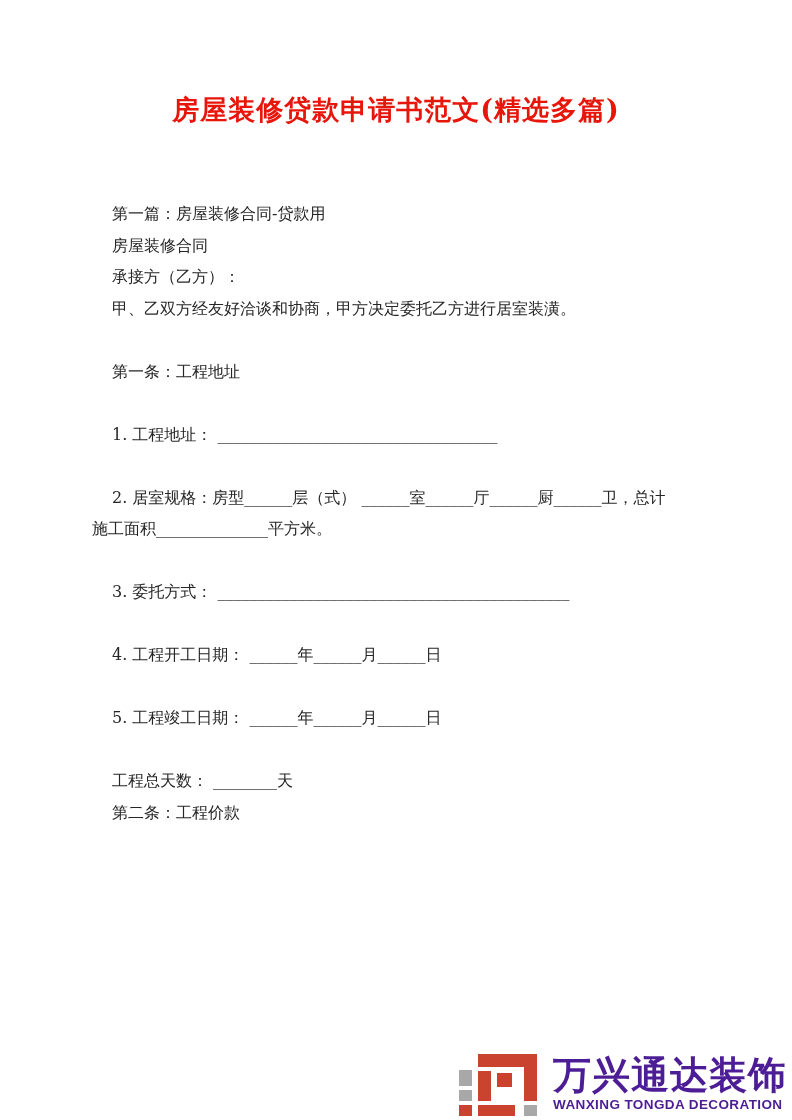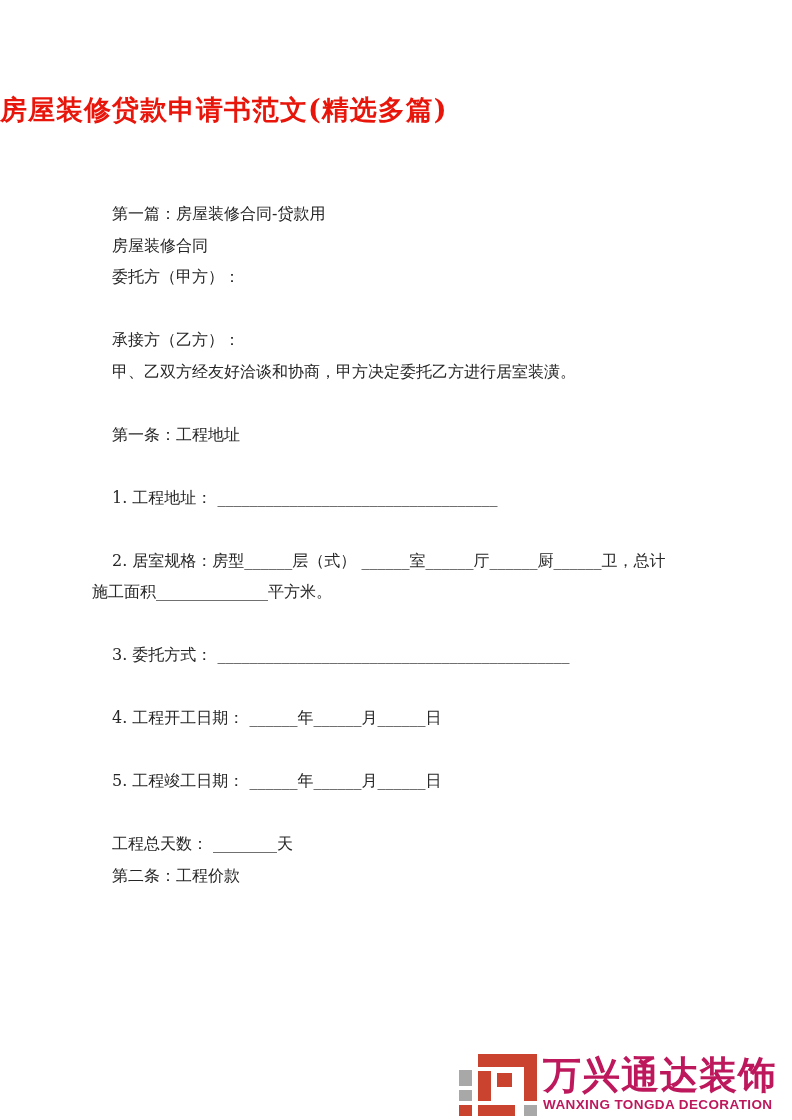--- a/index.html
+++ b/index.html
@@ -11,20 +11,21 @@
     margin: 0 auto;
     background: #ffffff;
     overflow: hidden;
     font-family: "DejaVu Serif", "Liberation Serif", serif;
     color: #262626;
   }
   .doc-title {
     margin: 88px 0 0 0;
     height: 44px;
     line-height: 44px;
+    text-align: center;
     font-size: 27px;
     font-weight: bold;
     letter-spacing: 1px;
     color: #e8150b;
     font-family: "DejaVu Serif", "Liberation Serif", serif;
   }
   .doc-body {
     margin-top: 66px;
     padding-left: 92px;
     width: 676px; 
@@ -60,24 +61,24 @@
   .b-g1   { left: 2px;  top: 26px; width: 13px; height: 16px; }
   .b-g2   { left: 2px;  top: 46px; width: 13px; height: 11px; }
   .b-rbl  { left: 2px;  top: 61px; width: 13px; height: 11px; }
   .b-top  { left: 21px; top: 10px; width: 59px; height: 13px; }
   .b-rv   { left: 67px; top: 10px; width: 13px; height: 47px; }
   .b-lv   { left: 21px; top: 27px; width: 13px; height: 30px; }
   .b-c    { left: 40px; top: 29px; width: 15px; height: 14px; }
   .b-bot  { left: 21px; top: 61px; width: 37px; height: 11px; }
   .b-gbr  { left: 67px; top: 61px; width: 13px; height: 11px; }
   .logo-text {
-    margin-left: 6px;
+    margin-left: 16px;
     margin-top: 10px;
     font-family: "Liberation Sans", "DejaVu Sans", sans-serif;
-    color: #be185d;
+    color: #4c1d95;
   }
   .logo-cn {
     font-size: 38px;
     line-height: 42px;
     font-weight: 800;
     letter-spacing: 1px;
     white-space: nowrap;
   }
   .logo-en {
     margin-top: 1px;
@@ -91,21 +92,20 @@
 </head>
 <body>
 
 <div class="page">
 
   <h1 class="doc-title">房屋装修贷款申请书范文(精选多篇)</h1>
 
   <div class="doc-body">
     <p class="line">第一篇：房屋装修合同-贷款用</p>
     <p class="line">房屋装修合同</p>
-    <p class="line gap">委托方（甲方）：</p>
     <p class="line">承接方（乙方）：</p>
     <p class="line gap">甲、乙双方经友好洽谈和协商，甲方决定委托乙方进行居室装潢。</p>
     <p class="line gap">第一条：工程地址</p>
     <p class="line gap">1. 工程地址： ___________________________________</p>
     <p class="line gap">2. 居室规格：房型______层（式） ______室______厅______厨______卫，总计施工面积______________平方米。</p>
     <p class="line gap">3. 委托方式： ____________________________________________</p>
     <p class="line gap">4. 工程开工日期： ______年______月______日</p>
     <p class="line gap">5. 工程竣工日期： ______年______月______日</p>
     <p class="line">工程总天数： ________天</p>
     <p class="line">第二条：工程价款</p>

